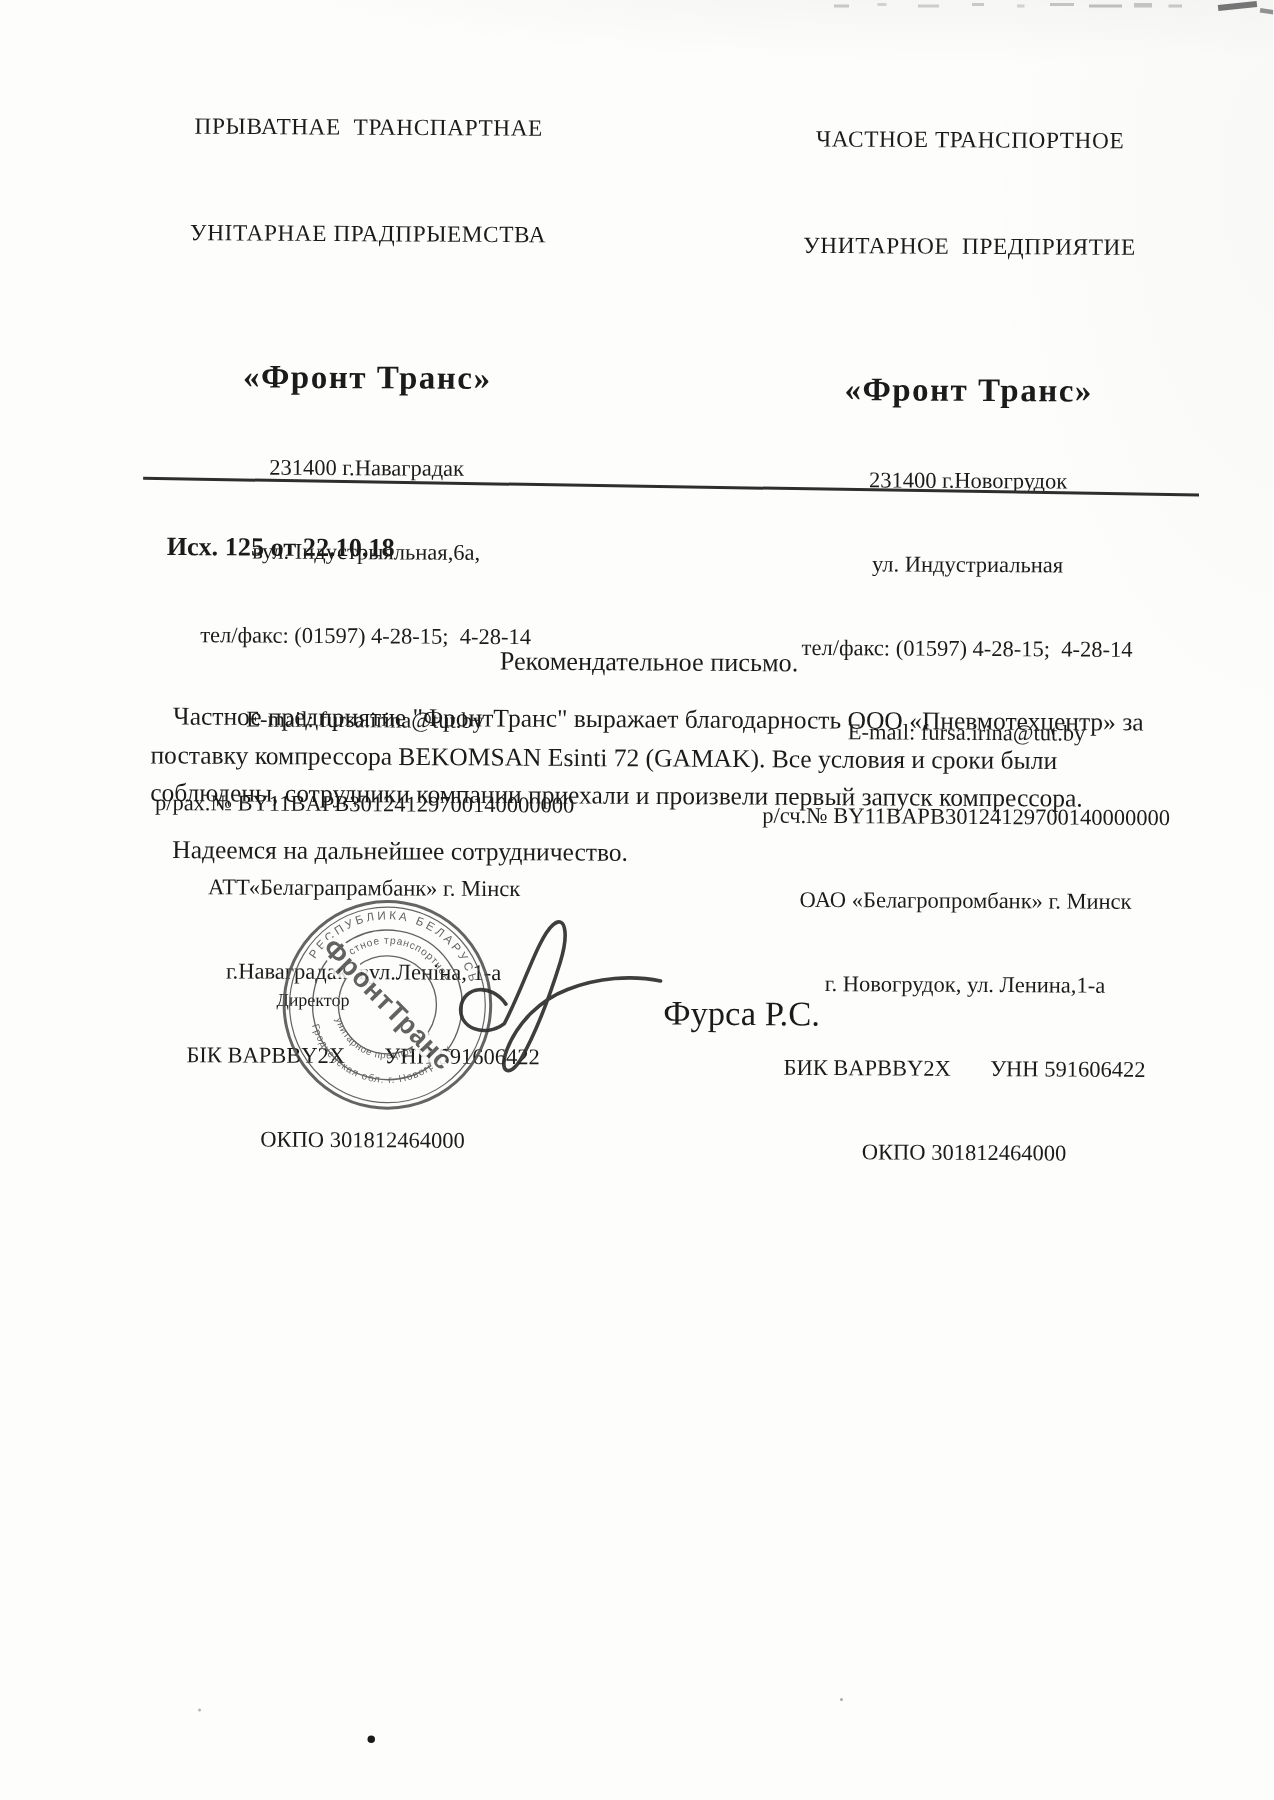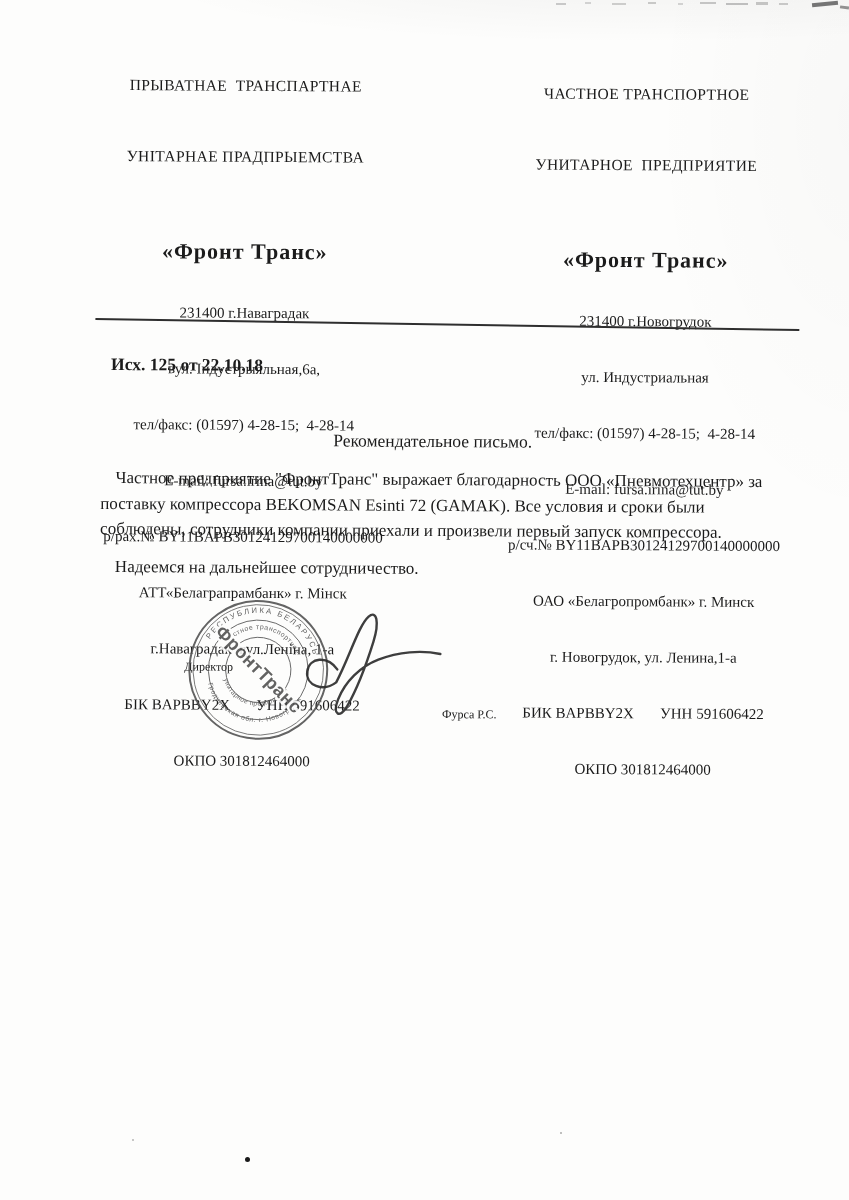--- a/index.html
+++ b/index.html
@@ -20,21 +20,21 @@
   .company{font-size:22px;font-weight:bold;letter-spacing:1px;line-height:26px;margin-top:20px;margin-bottom:2px;}
   .addr-line{font-size:15px;line-height:20px;}
   .divider{position:absolute;left:97px;top:318px;width:704px;height:2.4px;background:#2e2e2e;
            transform:rotate(0.55deg);transform-origin:left center;}
   .ref-line{position:absolute;left:113px;top:354px;font-size:17.5px;font-weight:bold;}
   .title{position:absolute;left:105px;top:429px;width:660px;text-align:center;font-size:17.5px;}
   .para{position:absolute;left:103px;width:668px;font-size:17px;line-height:25.5px;text-indent:15px;}
   .para1{top:465px;}
   .para2{top:554px;}
   .sig-role{position:absolute;left:188px;top:659px;font-size:12px;}
-  .sig-name{position:absolute;left:446px;top:661px;font-size:12px;margin-top:44px;}
+  .sig-name{position:absolute;left:446px;top:661px;font-size:23px;}
   .stamp{position:absolute;left:185px;top:592px;width:154px;height:154px;transform:rotate(9deg);opacity:0.85;}
   .stamp text{fill:#474747;font-family:"Liberation Sans","DejaVu Sans",sans-serif;}
   .stamp .ring{fill:none;stroke:#4a4a4a;}
   .signature{position:absolute;left:283px;top:596px;width:170px;height:135px;}
   .noise{position:absolute;background:#9a9a9a;}
   .dot{position:absolute;border-radius:50%;}
 </style>
 </head>
 <body>
 

